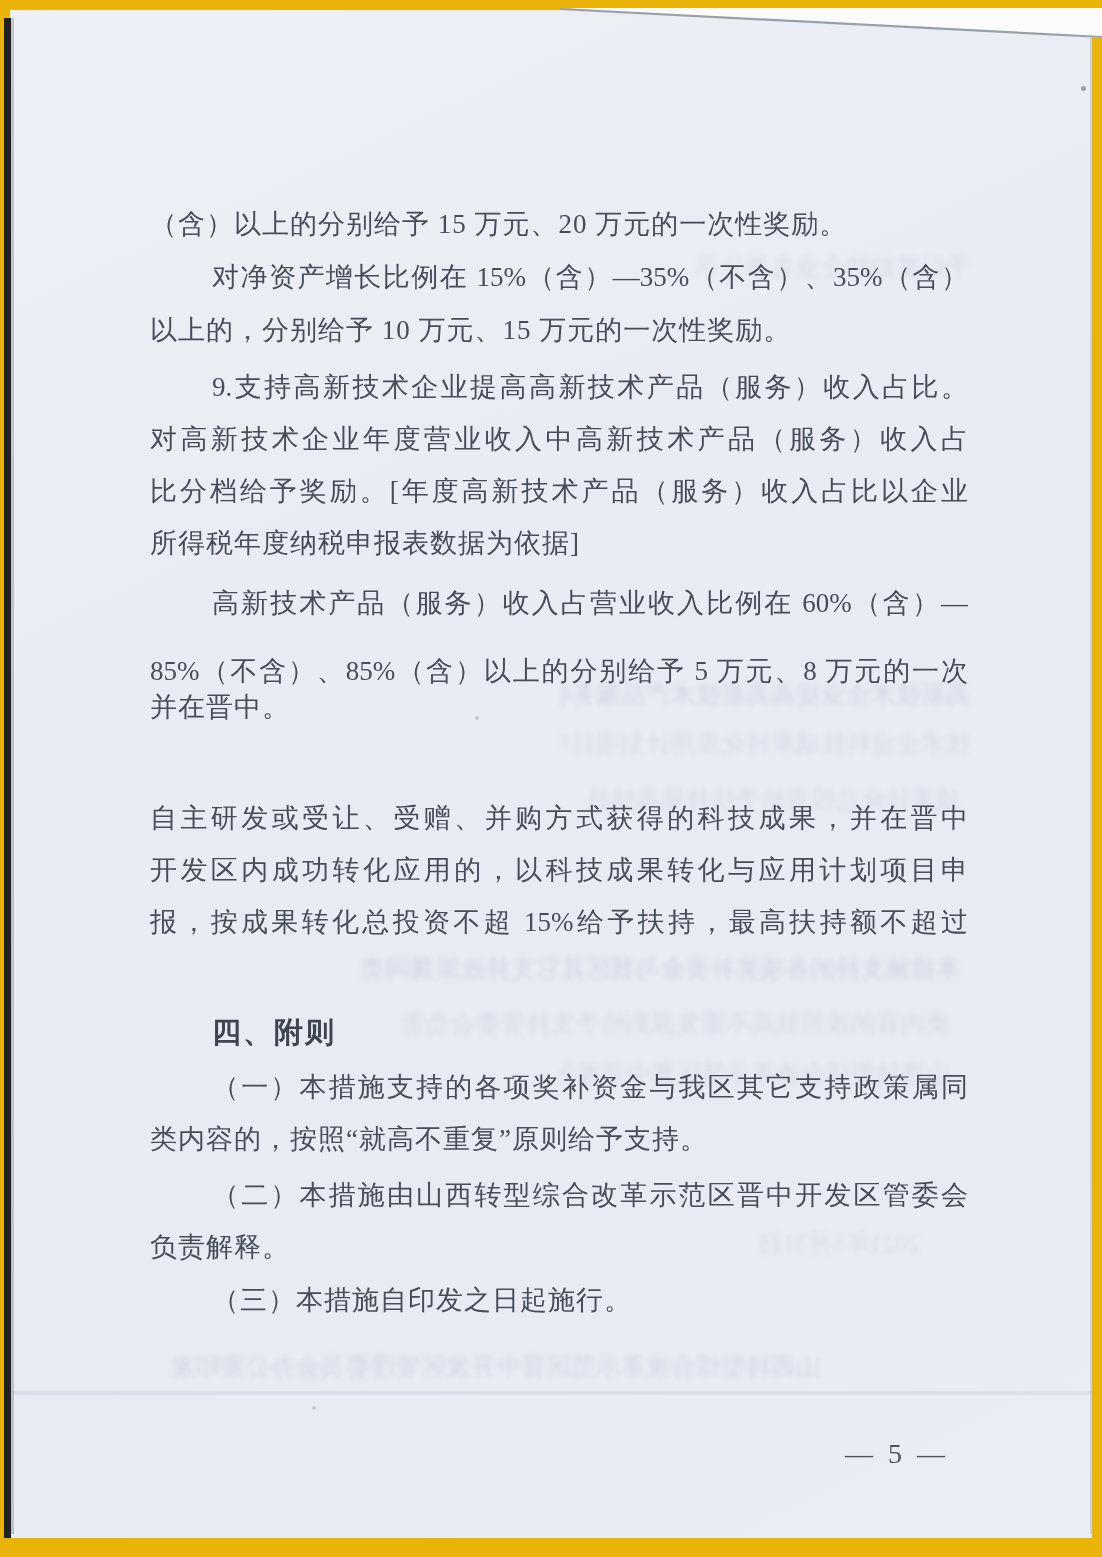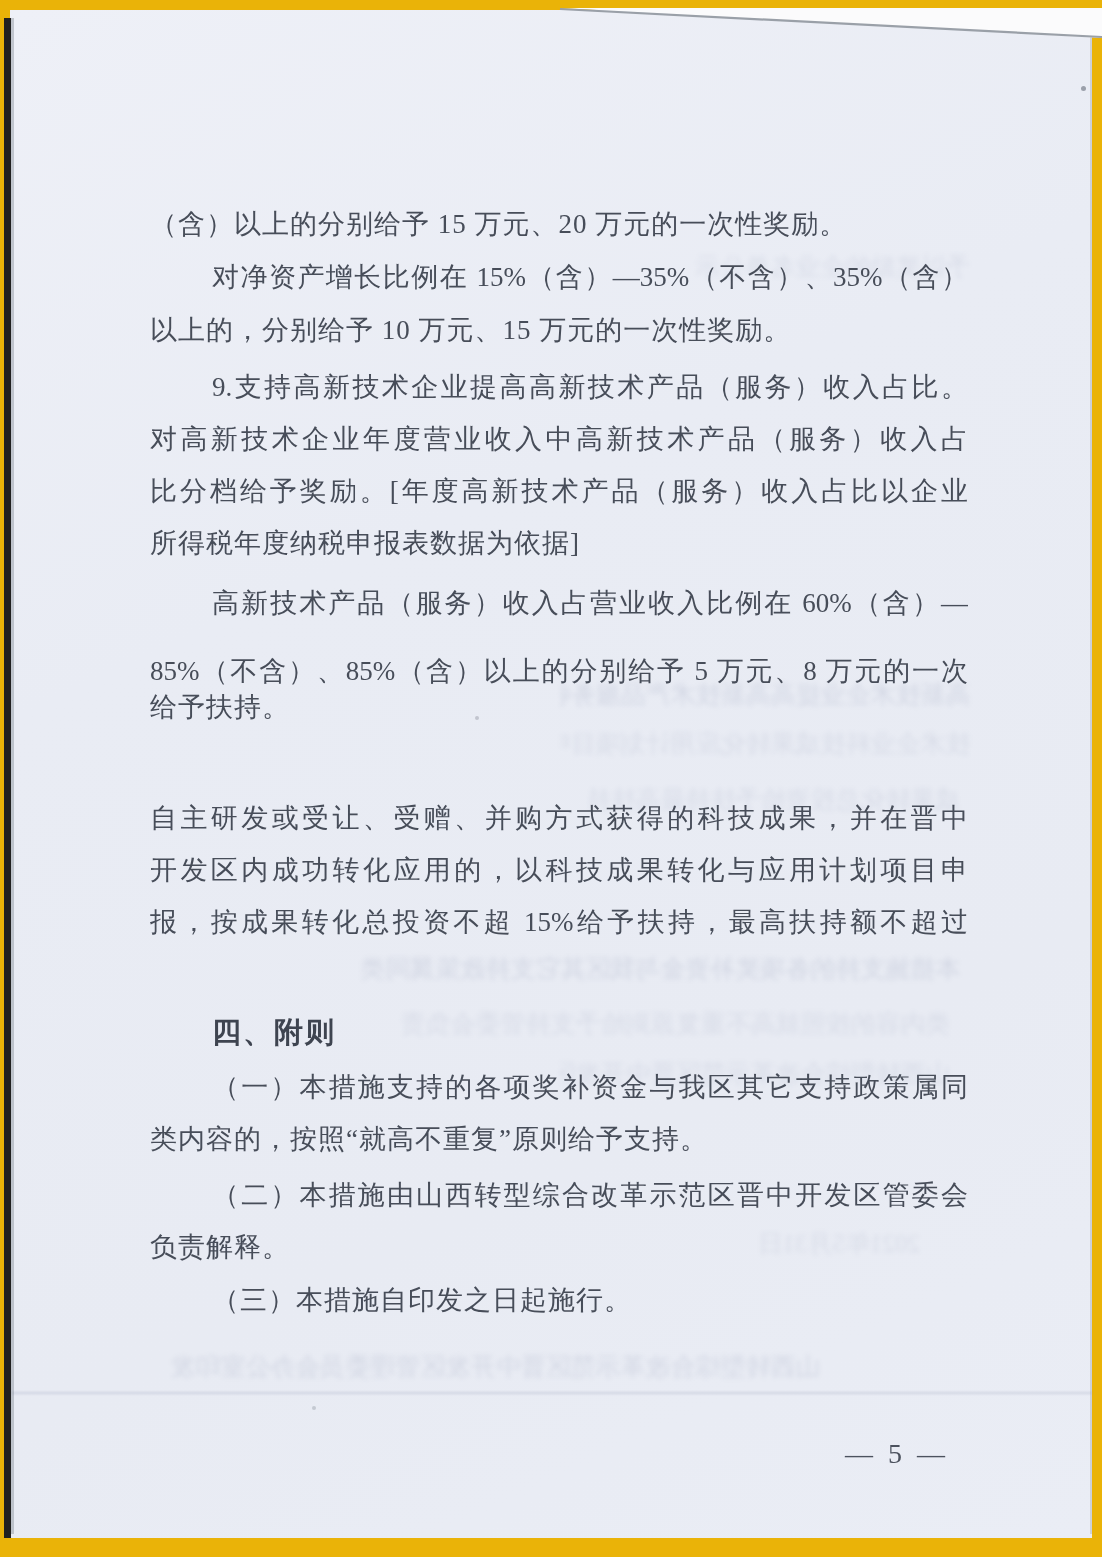--- a/index.html
+++ b/index.html
@@ -103,21 +103,21 @@
 
   <div class="line" style="top:205px;">（含）以上的分别给予 15 万元、20 万元的一次性奖励。</div>
   <div class="line indent fill" style="top:258px;">对净资产增长比例在 15%（含）—35%（不含）、35%（含）</div>
   <div class="line" style="top:311px;">以上的，分别给予 10 万元、15 万元的一次性奖励。</div>
   <div class="line indent fill" style="top:368px;">9.支持高新技术企业提高高新技术产品（服务）收入占比。</div>
   <div class="line fill" style="top:420px;">对高新技术企业年度营业收入中高新技术产品（服务）收入占</div>
   <div class="line fill" style="top:472px;">比分档给予奖励。[年度高新技术产品（服务）收入占比以企业</div>
   <div class="line" style="top:524px;">所得税年度纳税申报表数据为依据]</div>
   <div class="line indent fill" style="top:584px;">高新技术产品（服务）收入占营业收入比例在 60%（含）—</div>
   <div class="line fill" style="top:636px;margin-top:16px;">85%（不含）、85%（含）以上的分别给予 5 万元、8 万元的一次</div>
-  <div class="line" style="top:688px;">给予扶持。</div>
+  <div class="line" style="top:688px;">并在晋中。</div>
   <div class="line fill" style="top:851px;">开发区内成功转化应用的，以科技成果转化与应用计划项目申</div>
   <div class="line fill" style="top:799px;">自主研发或受让、受赠、并购方式获得的科技成果，并在晋中</div>
   <div class="line fill" style="top:903px;">报，按成果转化总投资不超 15%给予扶持，最高扶持额不超过</div>
   <div class="line indent bold" style="top:1013px;">四、附则</div>
   <div class="line indent fill" style="top:1068px;">（一）本措施支持的各项奖补资金与我区其它支持政策属同</div>
   <div class="line" style="top:1120px;">类内容的，按照“就高不重复”原则给予支持。</div>
   <div class="line indent fill" style="top:1176px;">（二）本措施由山西转型综合改革示范区晋中开发区管委会</div>
   <div class="line" style="top:1228px;">负责解释。</div>
   <div class="line indent" style="top:1281px;">（三）本措施自印发之日起施行。</div>
 

